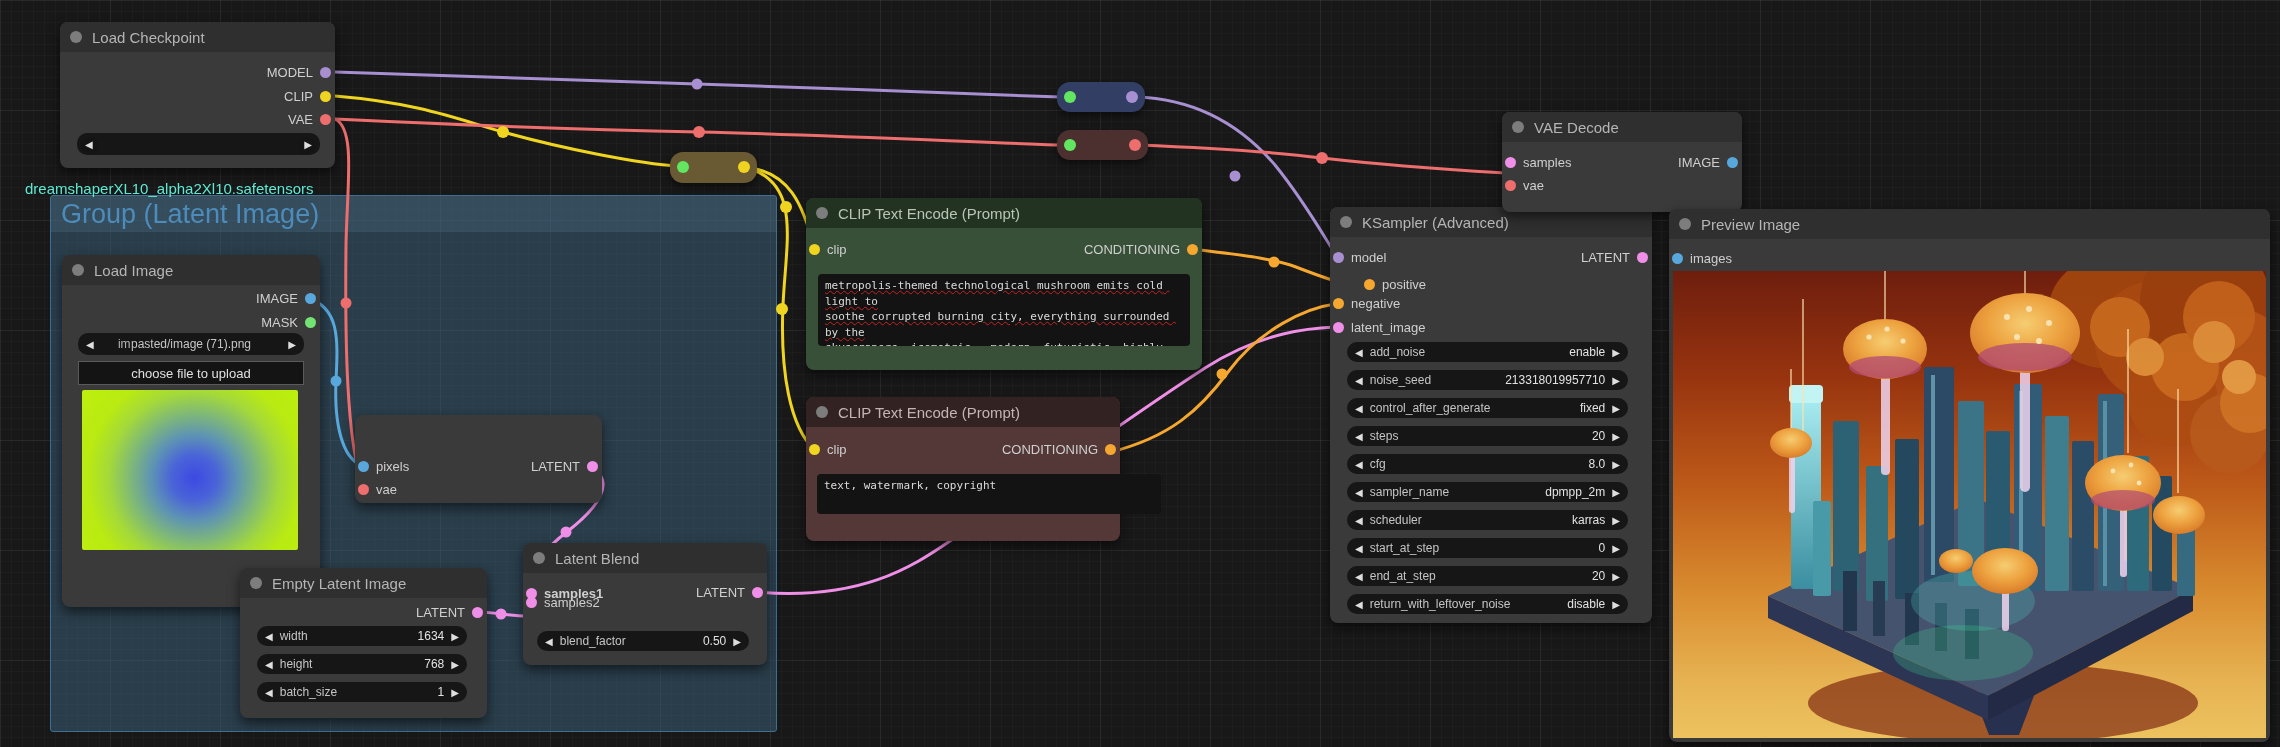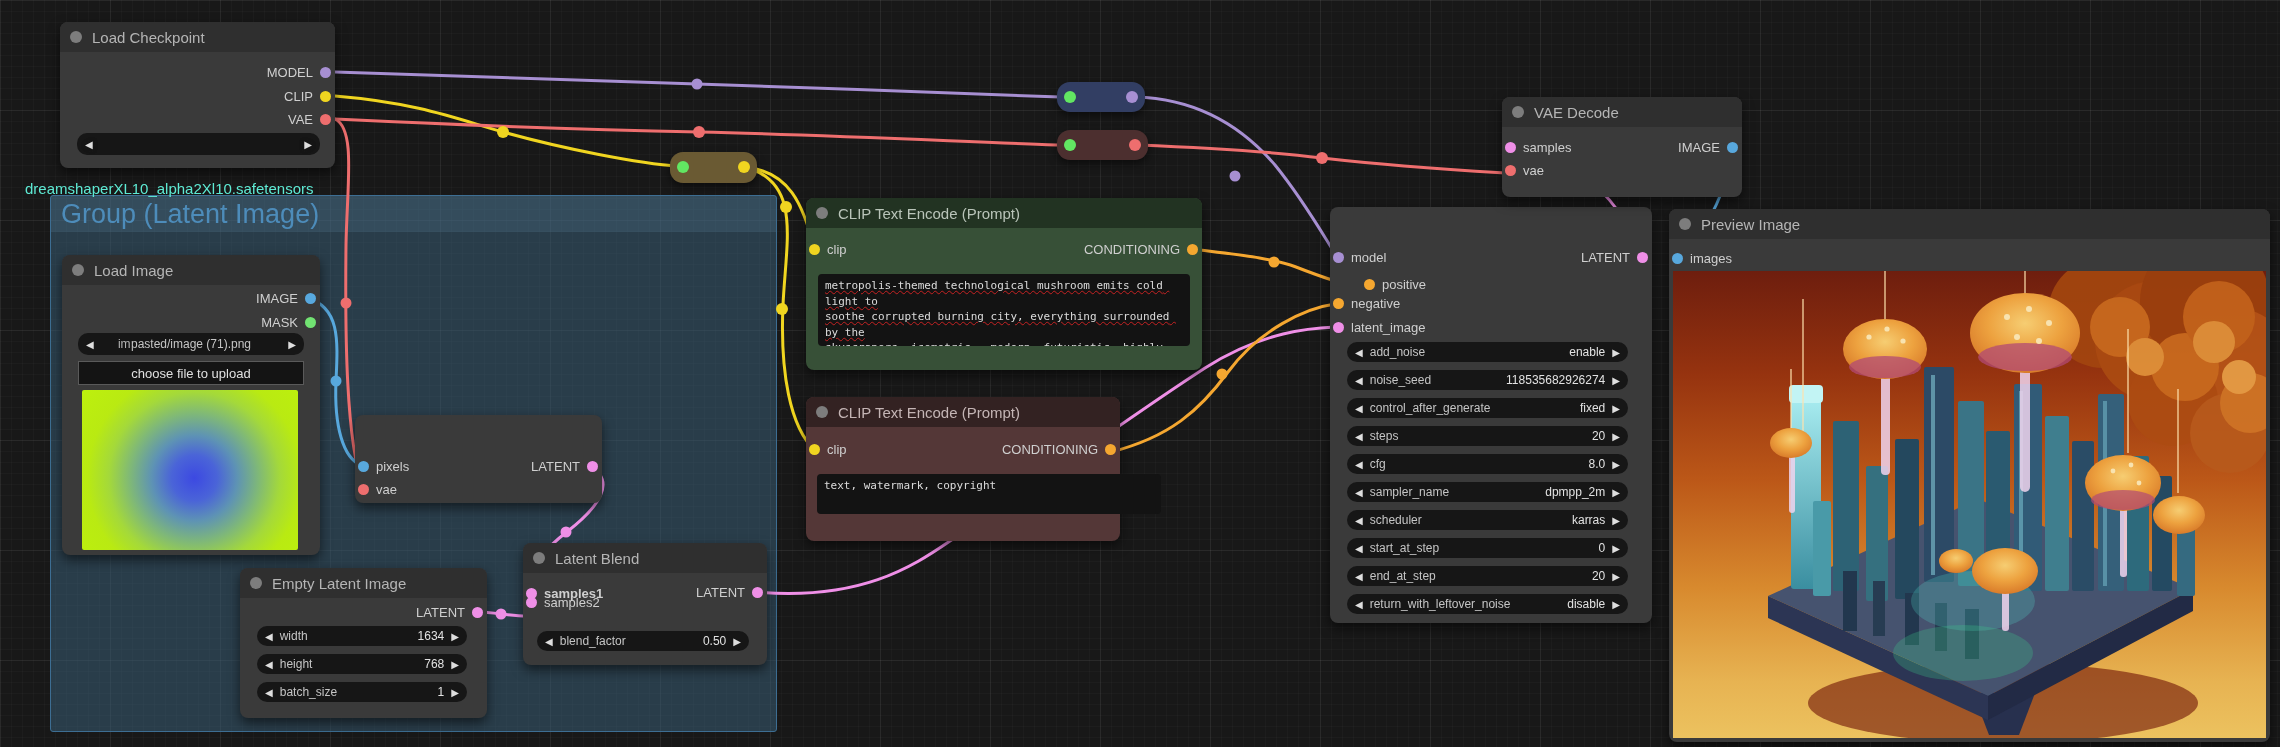--- a/index.html
+++ b/index.html
@@ -109,21 +109,21 @@
       <span class="pdot" style="background:#ee6e6e;"></span>
       <span>VAE</span>
     </div>
     <div class="widget ckpt" style="left:17px;top:111px;width:243px;height:22px;">
       <span class="arrow">◀</span>
       <span class="ckpt-name">dreamshaperXL10_alpha2Xl10.safetensors</span>
       <span class="arrow">▶</span>
     </div>
   </div>
 
-  <div class="node" style="left:62px;top:255px;width:258px;height:300px;">
+  <div class="node" style="left:62px;top:255px;width:258px;height:352px;">
     <div class="titlebar">
       <span class="tdot"></span>
       <span>Load Image</span>
     </div>
     <div class="port out" style="top:35px;">
       <span class="pdot" style="background:#58a8dd;"></span>
       <span>IMAGE</span>
     </div>
     <div class="port out" style="top:59px;">
       <span class="pdot" style="background:#72e372;"></span>
@@ -242,20 +242,24 @@
       <span>clip</span>
     </div>
     <div class="port out" style="top:44px;">
       <span class="pdot" style="background:#f5a730;"></span>
       <span>CONDITIONING</span>
     </div>
     <div class="textarea" style="left:11px;top:77px;width:344px;height:40px;">text, watermark, copyright</div>
   </div>
 
   <div class="node" style="left:1330px;top:207px;width:322px;height:416px;">
+    <div class="titlebar">
+      <span class="tdot"></span>
+      <span>KSampler (Advanced)</span>
+    </div>
     <div class="port in" style="top:42px;">
       <span class="pdot" style="background:#a78fd2;"></span>
       <span>model</span>
     </div>
     <div class="port in" style="top:69px;padding-left:31px;">
       <span class="pdot" style="background:#f5a730;"></span>
       <span>positive</span>
     </div>
     <div class="port in" style="top:88px;">
       <span class="pdot" style="background:#f5a730;"></span>
@@ -271,21 +275,21 @@
     </div>
     <div class="widget" style="left:17px;top:135px;width:281px;">
       <span class="arrow">◀</span>
       <span class="wname">add_noise</span>
       <span class="wval">enable</span>
       <span class="arrow">▶</span>
     </div>
     <div class="widget" style="left:17px;top:163px;width:281px;">
       <span class="arrow">◀</span>
       <span class="wname">noise_seed</span>
-      <span class="wval">118535682926274</span>
+      <span class="wval">213318019957710</span>
       <span class="arrow">▶</span>
     </div>
     <div class="widget" style="left:17px;top:191px;width:281px;">
       <span class="arrow">◀</span>
       <span class="wname">control_after_generate</span>
       <span class="wval">fixed</span>
       <span class="arrow">▶</span>
     </div>
     <div class="widget" style="left:17px;top:219px;width:281px;">
       <span class="arrow">◀</span>
@@ -324,21 +328,21 @@
       <span class="arrow">▶</span>
     </div>
     <div class="widget" style="left:17px;top:387px;width:281px;">
       <span class="arrow">◀</span>
       <span class="wname">return_with_leftover_noise</span>
       <span class="wval">disable</span>
       <span class="arrow">▶</span>
     </div>
   </div>
 
-  <div class="node" style="left:1502px;top:97px;width:240px;height:100px;">
+  <div class="node" style="left:1502px;top:112px;width:240px;height:100px;">
     <div class="titlebar">
       <span class="tdot"></span>
       <span>VAE Decode</span>
     </div>
     <div class="port in" style="top:42px;">
       <span class="pdot" style="background:#ef8fe7;"></span>
       <span>samples</span>
     </div>
     <div class="port in" style="top:65px;">
       <span class="pdot" style="background:#ee6e6e;"></span>

